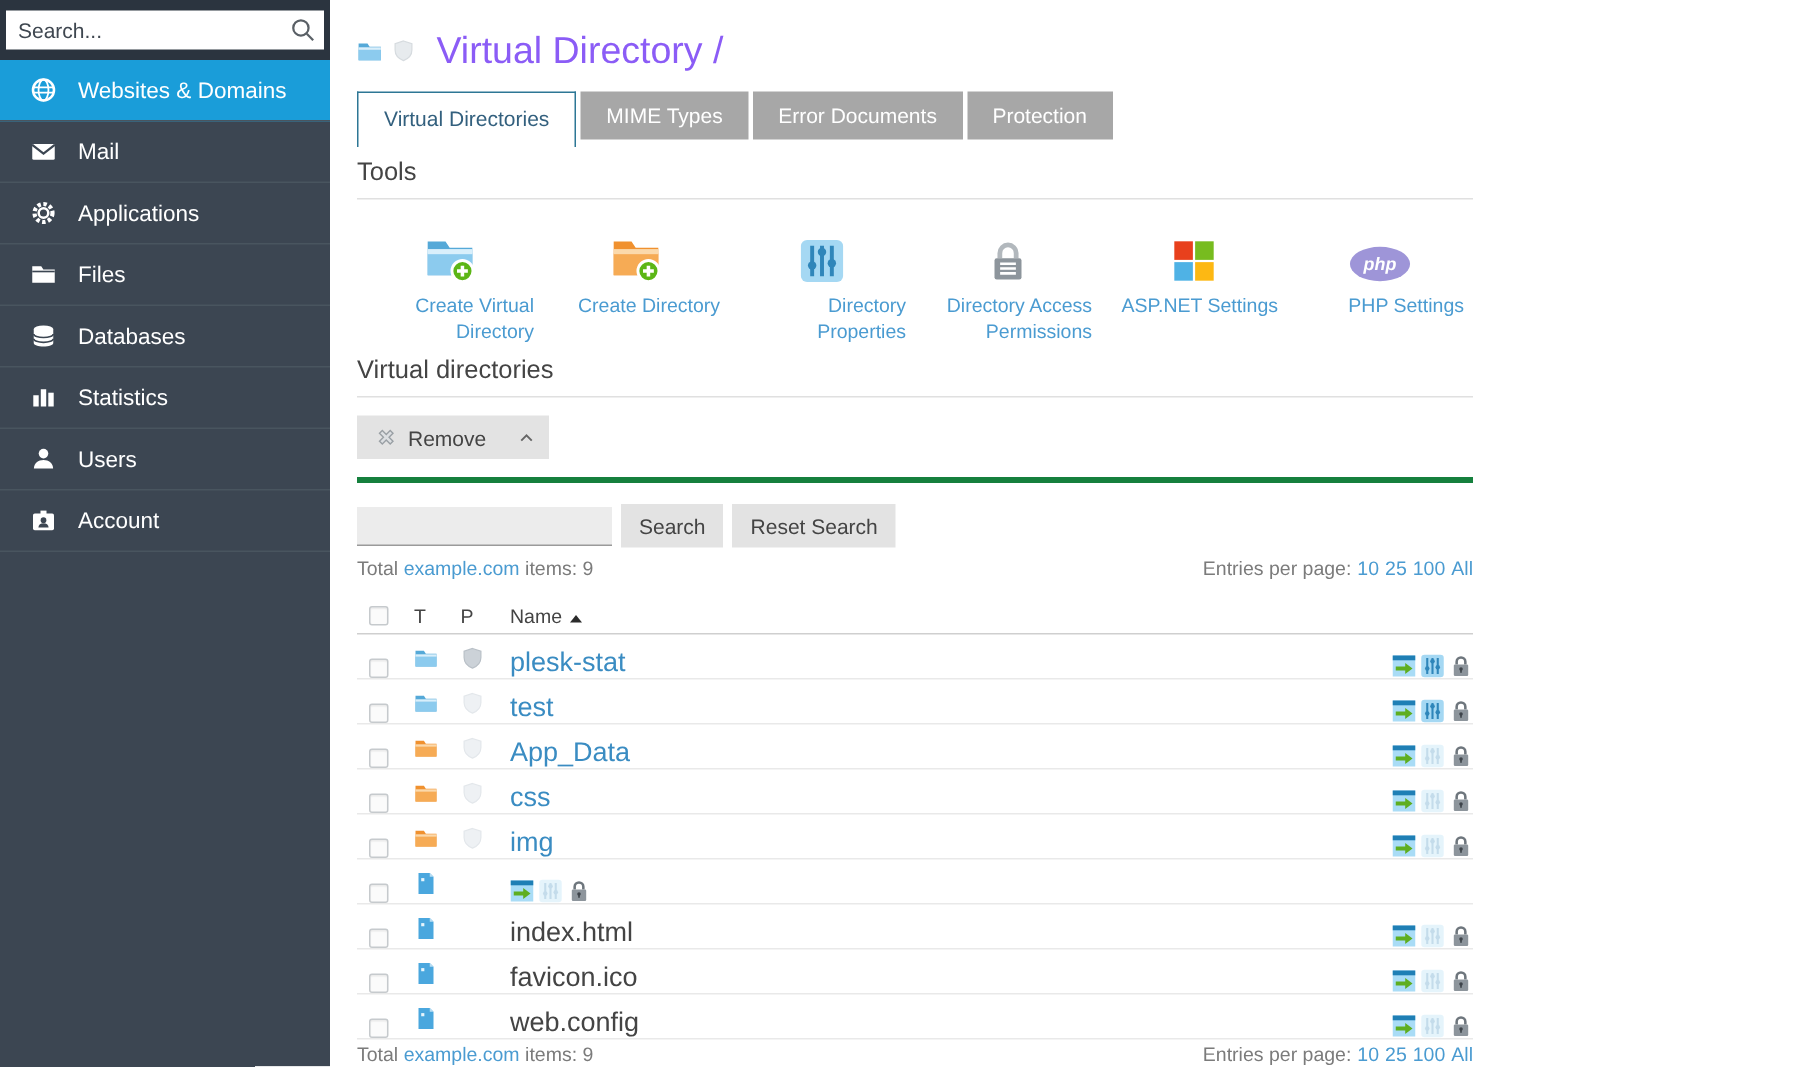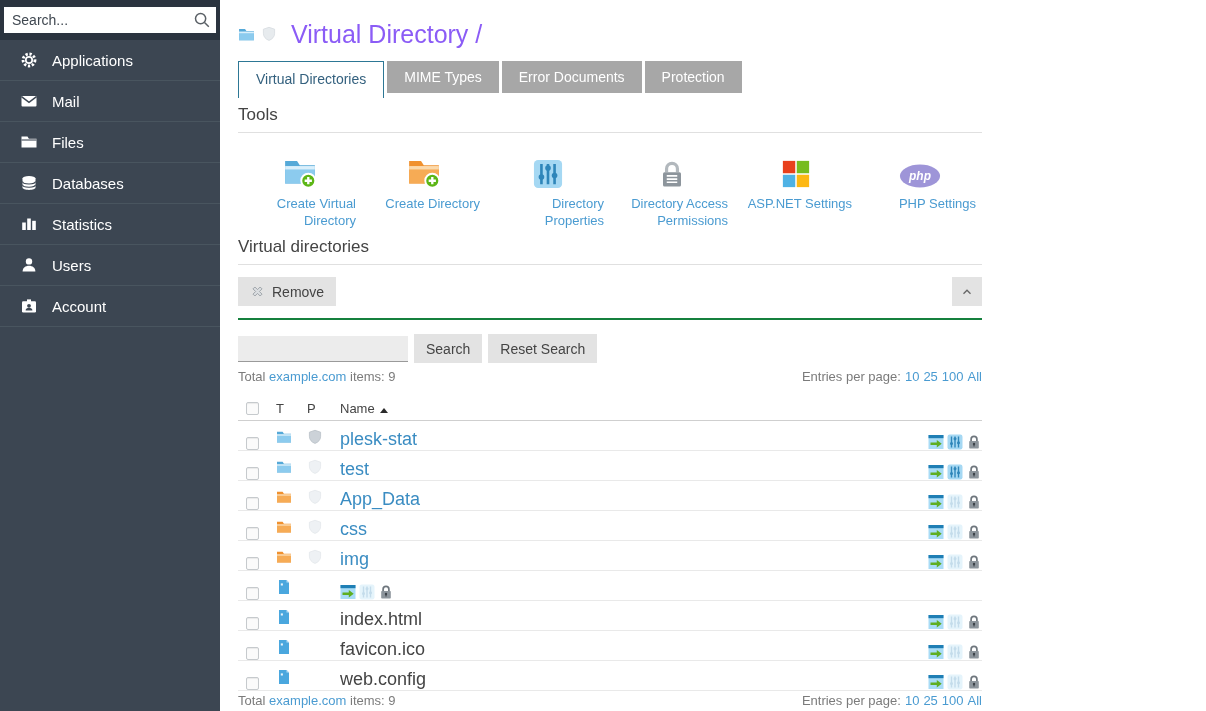--- a/index.html
+++ b/index.html
@@ -28,21 +28,21 @@
   .tabs { display:flex; align-items:flex-start; margin-top:10px; height:38px; }
   .tab { height:32px; line-height:32px; background:#a7a7a7; color:#fff; padding:0 17px; margin-right:3px; font-size:14px; cursor:pointer; white-space:nowrap; }
   .tab.active { background:#fff; color:#33607e; border:1px solid #2d7795; border-bottom:none; height:37px; line-height:34px; }
 
   .section-h { margin-top:6px; font-size:17px; font-weight:400; color:#444; padding-bottom:7px; border-bottom:1px solid #e0e0e0; }
   .tools { display:flex; margin-top:10px; min-height:88px; }
   .tool { width:150px; text-align:center; cursor:pointer; }
   .tool .ticon { height:46px; display:flex; align-items:flex-end; justify-content:center; }
   .tool .tlabel { display:block; margin-top:7px; font-size:13px; line-height:1.3; color:#4a9bd1; padding:0 6px;text-align:right; }
 
-  .toolbar { display:flex; align-items:center; justify-content:space-between; padding:12px 0; border-bottom:2px solid #15803d; }
+  .toolbar { display:flex; align-items:center; padding:12px 0; border-bottom:4px solid #15803d; }
   .btn { background:#e3e3e3; border:none; color:#444; font-size:14px; font-family:inherit; padding:0 12px; height:29px; display:inline-flex; align-items:center; gap:7px; cursor:pointer; }
   .btn-collapse { width:30px; padding:0; justify-content:center; }
 
   .searchrow { display:flex; align-items:center; gap:6px; margin-top:14px; }
   .filter-input { width:170px; height:26px; background:#ececec; border:none; border-bottom:1px solid #9a9a9a; outline:none; padding:0 6px; font-size:14px; font-family:inherit; }
 
   .meta-row { display:flex; justify-content:space-between; font-size:13px; color:#7b7b7b; margin-top:6px; }
   .meta-row.bottom { margin-top:2px; }
   a.lnk, .lnk { color:#4a9bd1; text-decoration:none; cursor:pointer; }
   .entries .lnk { margin-left:4px; }
@@ -73,37 +73,47 @@
         <input type="text" placeholder="Search..." style="">
         <span class="mag">
           <svg viewBox="0 0 18 18" width="18" height="18">
               <circle cx="7.6" cy="7.6" r="5.1" fill="none" stroke="#5a6066" stroke-width="1.5"></circle>
               <path d="M11.5 11.5l4.3 4.3" stroke="#5a6066" stroke-width="1.5"></path>
             </svg>
         </span>
       </div>
     </div>
     <div id="sidebar-menu">
+        <div class="menu-item active">
+          <span class="mi-icon">
+            <svg viewBox="0 0 18 18">
+              <circle cx="9" cy="9" r="7" fill="none" stroke="#fff" stroke-width="1.7"></circle>
+              <path d="M2.4 7.2h13.2M2.4 10.8h13.2" stroke="#fff" stroke-width="1.2" fill="none"></path>
+              <ellipse cx="9" cy="9" rx="3.3" ry="7" fill="none" stroke="#fff" stroke-width="1.2"></ellipse>
+            </svg>
+          </span>
+          <span class="mi-label">Websites &amp; Domains</span>
+        </div>
+        <div class="menu-item">
+          <span class="mi-icon">
+            <svg viewBox="0 0 18 18">
+              <rect x="1.5" y="4" width="15" height="10.5" rx="1" fill="#fff"></rect>
+              <path d="M1.5 4.6L9 10.4l7.5-5.8" stroke="#3c4652" stroke-width="1.5" fill="none"></path>
+            </svg>
+          </span>
+          <span class="mi-label">Mail</span>
+        </div>
         <div class="menu-item">
           <span class="mi-icon">
             <svg viewBox="0 0 18 18">
               <circle cx="9" cy="9" r="6" fill="none" stroke="#fff" stroke-width="2.8" stroke-dasharray="2.3 1.7"></circle>
               <circle cx="9" cy="9" r="3.2" fill="none" stroke="#fff" stroke-width="1.7"></circle>
             </svg>
           </span>
           <span class="mi-label">Applications</span>
-        </div>
-        <div class="menu-item">
-          <span class="mi-icon">
-            <svg viewBox="0 0 18 18">
-              <rect x="1.5" y="4" width="15" height="10.5" rx="1" fill="#fff"></rect>
-              <path d="M1.5 4.6L9 10.4l7.5-5.8" stroke="#3c4652" stroke-width="1.5" fill="none"></path>
-            </svg>
-          </span>
-          <span class="mi-label">Mail</span>
         </div>
         <div class="menu-item">
           <span class="mi-icon">
             <svg viewBox="0 0 18 18">
               <path d="M1.5 3.5h6l1.4 2.2h7.6v8.8H1.5z" fill="#fff"></path>
               <path d="M1.5 7h15" stroke="#3c4652" stroke-width="1.1"></path>
             </svg>
           </span>
           <span class="mi-label">Files</span>
         </div>

